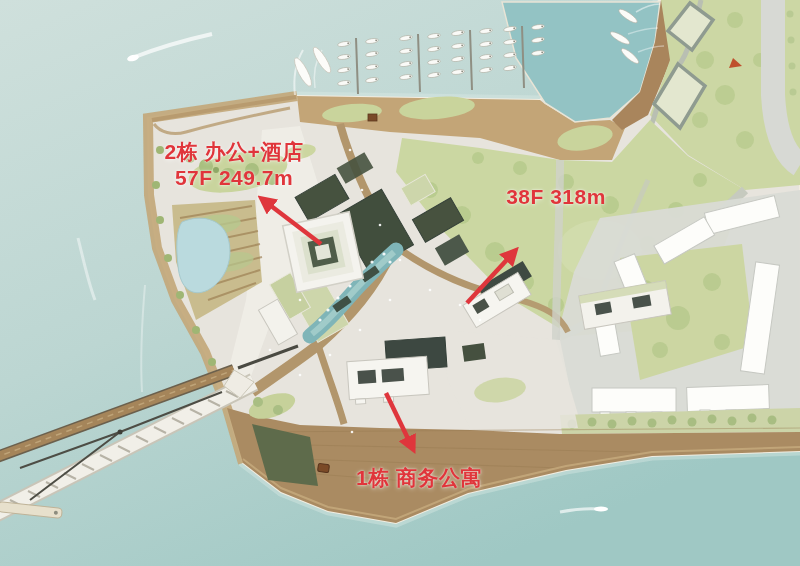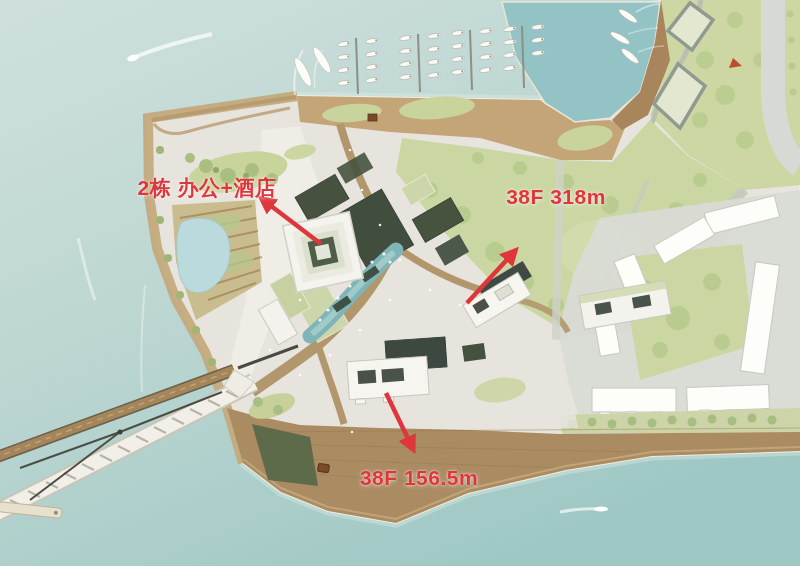--- a/index.html
+++ b/index.html
@@ -3,21 +3,21 @@
 <meta charset="utf-8">
 <style>
   html,body{margin:0;padding:0;background:#777;}
   .stage{position:relative;width:800px;height:566px;overflow:hidden;
          font-family:"Liberation Sans","DejaVu Sans",sans-serif;background:#c7dbd7;}
   .stage svg{position:absolute;inset:0;display:block;}
   .ann{position:absolute;z-index:5;color:#e0353b;font-weight:bold;
        font-size:21px;line-height:26px;text-align:center;letter-spacing:.5px;
        white-space:nowrap;
        text-shadow:0 0 2px rgba(255,255,255,.85),0 1px 5px rgba(255,255,255,.55);}
-  #ann2{left:129px;top:139px;width:156px;margin-top:36px;}
+  #ann2{left:156px;top:139px;width:156px;}
   #ann3{left:455px;top:184px;width:202px;}
   #ann1{left:348px;top:465px;width:142px;}
 </style>
 </head>
 <body>
 
 <div class="stage">
 
 <svg width="800" height="566" viewBox="0 0 800 566">
 <defs>
@@ -367,21 +367,22 @@
 
 <g stroke="#df363c" stroke-width="4.5" fill="none">
   <path d="M321,244 L262,199" marker-end="url(#ah)"></path>
   <path d="M467,303 L515,251" marker-end="url(#ah)"></path>
   <path d="M386,393 L413,449" marker-end="url(#ah)"></path>
 </g>
 </svg>
 
 <div class="ann" id="ann2">
   <div>2栋  办公+酒店</div>
+  <div>57F  249.7m</div>
 </div>
 <div class="ann" id="ann3">
   <div>38F  318m</div>
 </div>
 <div class="ann" id="ann1">
-  <div>38F  156.5m</div>
+  <div>1栋  商务公寓</div>
 </div>
 
 </div>
 
 </body></html>

